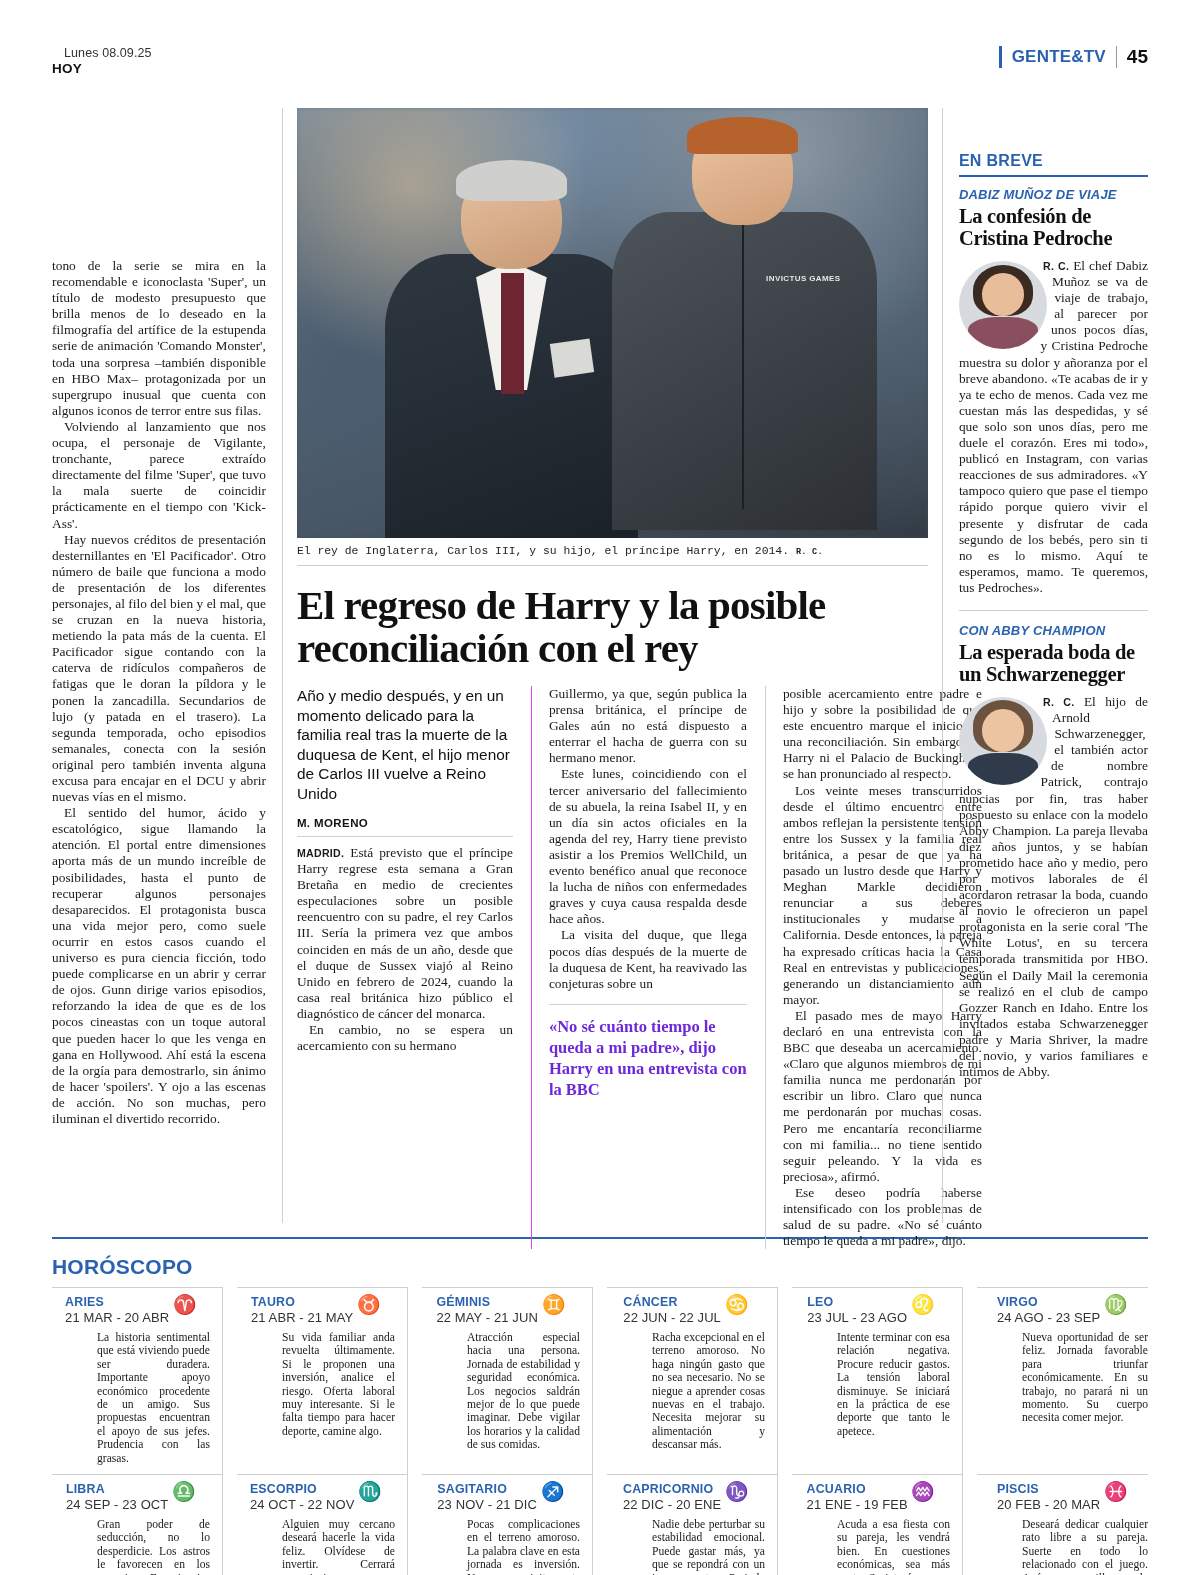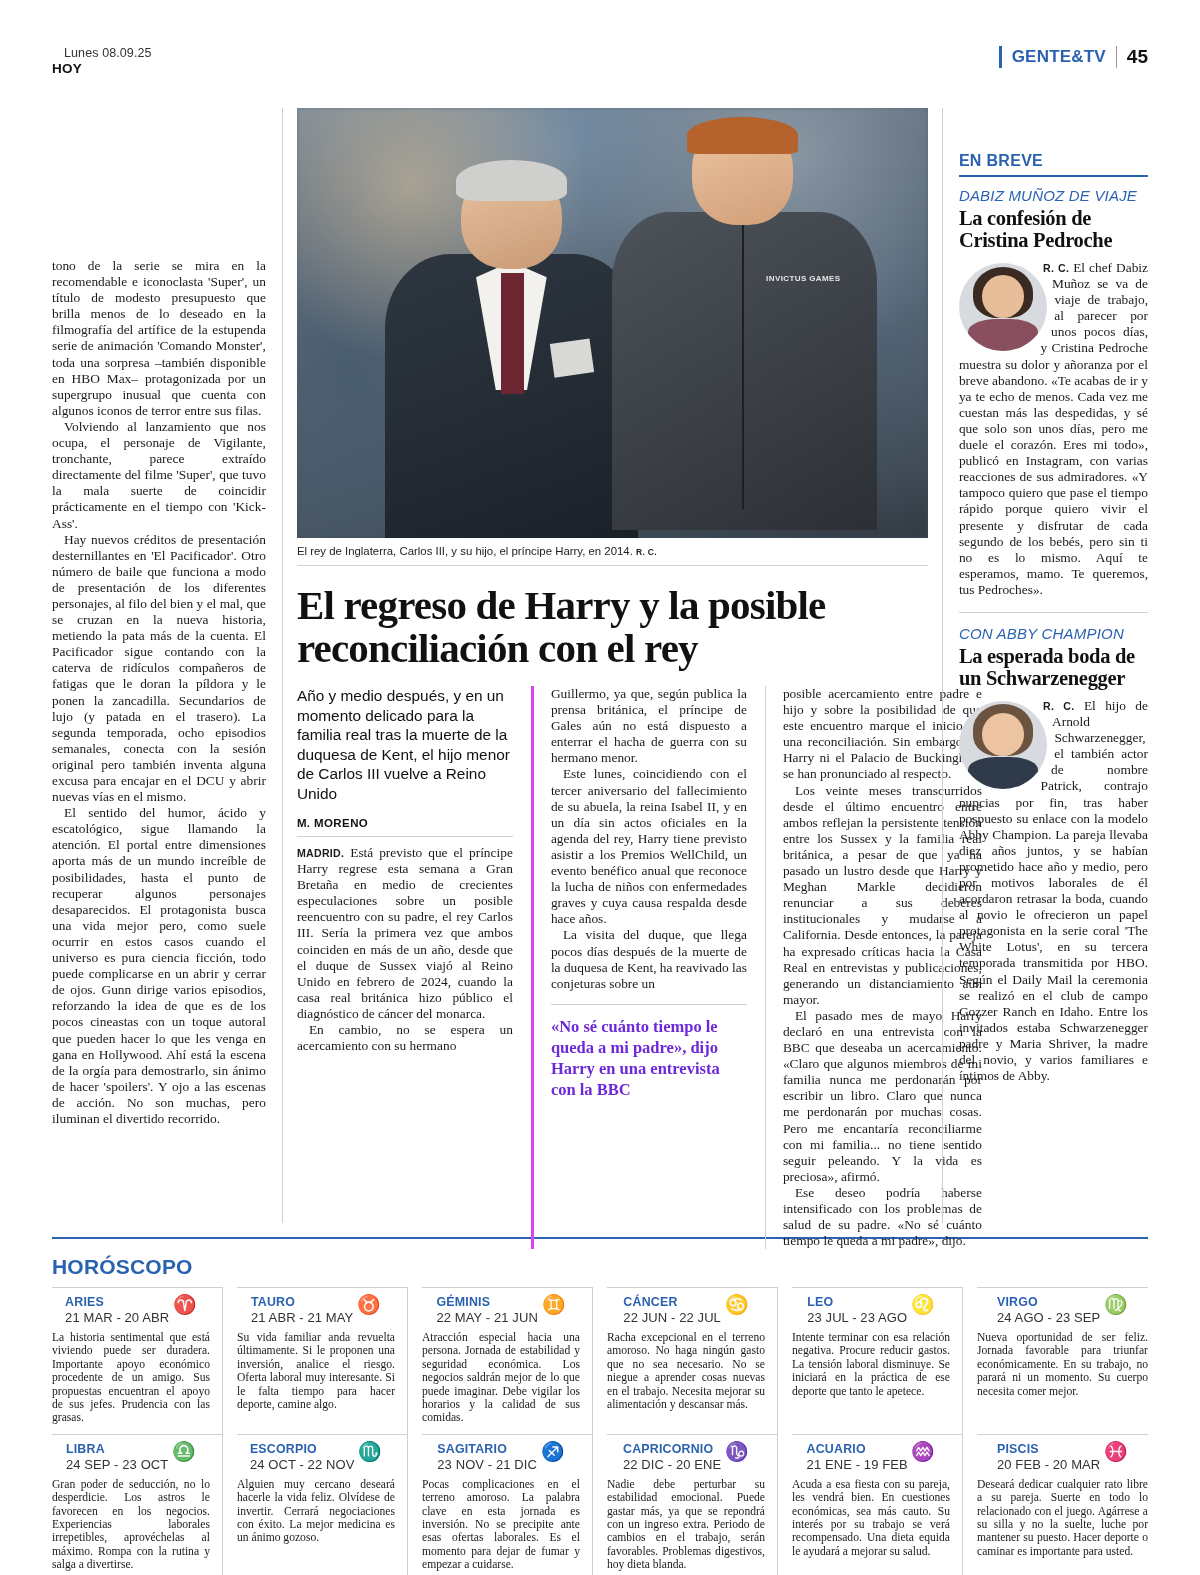--- a/index.html
+++ b/index.html
@@ -194,21 +194,21 @@
     position: absolute; left: 58%; top: 38%;
     font-family: "Liberation Sans", sans-serif;
     font-size: 8px;
     font-weight: bold;
     color: #e6e6e6;
     letter-spacing: .4px;
     line-height: 9px;
     text-align: center;
   }
   .caption {
-    font-family: Liberation Sans, sans-serif;
+    font-family: Liberation Mono, monospace;
     font-size: 11.4px;
     color: #222;
     padding: 7px 0 0 0;
     border-bottom: 1px solid #cfcfcf;
     padding-bottom: 8px;
   }
   .caption .credit {
     font-size: 8.5px;
     font-weight: bold;
     letter-spacing: .3px;
@@ -279,22 +279,22 @@
     font-size: 16px;
     font-weight: bold;
     color: #2a62b0;
     letter-spacing: .3px;
     padding-bottom: 5px;
     border-bottom: 2px solid #2a62b0;
     margin-bottom: 10px;
   }
   .kicker {
     font-family: "Liberation Sans", sans-serif;
-    font-size: 15px;
-    font-weight: normal;
+    font-size: 13px;
+    font-weight: bold;
     font-style: italic;
     color: #2a62b0;
     letter-spacing: .2px;
     margin-bottom: 3px;
   }
   .rail-head {
     font-family: "Liberation Serif", serif;
     font-weight: bold;
     font-size: 20.5px;
     line-height: 22px;
@@ -397,20 +397,21 @@
     line-height: 19px;
     color: #b03a4a;
     margin-left: 4px;
   }
   .sign-text {
     font-size: 11.6px;
     line-height: 13.4px;
     text-align: justify;
     margin-top: 6px;
     hyphens: auto;
+    margin-left: 45px;
     -webkit-hyphens: auto;
   }
 </style>
 </head>
 <body>
 
 <div class="page">
 
   <div class="masthead">
     <div class="mast-left">
@@ -465,21 +466,21 @@
       <h1 class="headline">El regreso de Harry y la posible reconciliación con el rey</h1>
 
       <div class="lead-row">
         <div class="lead-col">
           <p class="sub">Año y medio después, y en un momento delicado para la familia real tras la muerte de la duquesa de Kent, el hijo menor de Carlos III vuelve a Reino Unido</p>
           <div class="byline">M. MORENO</div>
           <p class="body first"><span class="dateline">MADRID.</span> <span>Está previsto que el príncipe Harry regrese esta semana a Gran Bretaña en medio de crecientes especulaciones sobre un posible reencuentro con su padre, el rey Carlos III. Sería la primera vez que ambos coinciden en más de un año, desde que el duque de Sussex viajó al Reino Unido en febrero de 2024, cuando la casa real británica hizo público el diagnóstico de cáncer del monarca.</span></p>
           <p class="body">En cambio, no se espera un acercamiento con su hermano</p>
         </div>
 
-        <div class="story-col mid" style="border-left:3px solid #d946ef; padding-left:17px;">
+        <div class="story-col mid" style="border-left:1px solid #d946ef; padding-left:17px;">
           <p class="body first">Guillermo, ya que, según publica la prensa británica, el príncipe de Gales aún no está dispuesto a enterrar el hacha de guerra con su hermano menor.</p>
           <p class="body">Este lunes, coincidiendo con el tercer aniversario del fallecimiento de su abuela, la reina Isabel II, y en un día sin actos oficiales en la agenda del rey, Harry tiene previsto asistir a los Premios WellChild, un evento benéfico anual que reconoce la lucha de niños con enfermedades graves y cuya causa respalda desde hace años.</p>
           <p class="body">La visita del duque, que llega pocos días después de la muerte de la duquesa de Kent, ha reavivado las conjeturas sobre un</p>
           <div class="pullquote">«No sé cuánto tiempo le queda a mi padre», dijo Harry en una entrevista con la BBC</div>
         </div>
 
         <div class="story-col">
           <p class="body first">posible acercamiento entre padre e hijo y sobre la posibilidad de que este encuentro marque el inicio de una reconciliación. Sin embargo, ni Harry ni el Palacio de Buckingham se han pronunciado al respecto.</p>
           <p class="body">Los veinte meses transcurridos desde el último encuentro entre ambos reflejan la persistente tensión entre los Sussex y la familia real británica, a pesar de que ya ha pasado un lustro desde que Harry y Meghan Markle decidieron renunciar a sus deberes institucionales y mudarse a California. Desde entonces, la pareja ha expresado críticas hacia la Casa Real en entrevistas y publicaciones, generando un distanciamiento aún mayor.</p>
           <p class="body">El pasado mes de mayo Harry declaró en una entrevista con la BBC que deseaba un acercamiento. «Claro que algunos miembros de mi familia nunca me perdonarán por escribir un libro. Claro que nunca me perdonarán por muchas cosas. Pero me encantaría reconciliarme con mi familia... no tiene sentido seguir peleando. Y la vida es preciosa», afirmó.</p>

